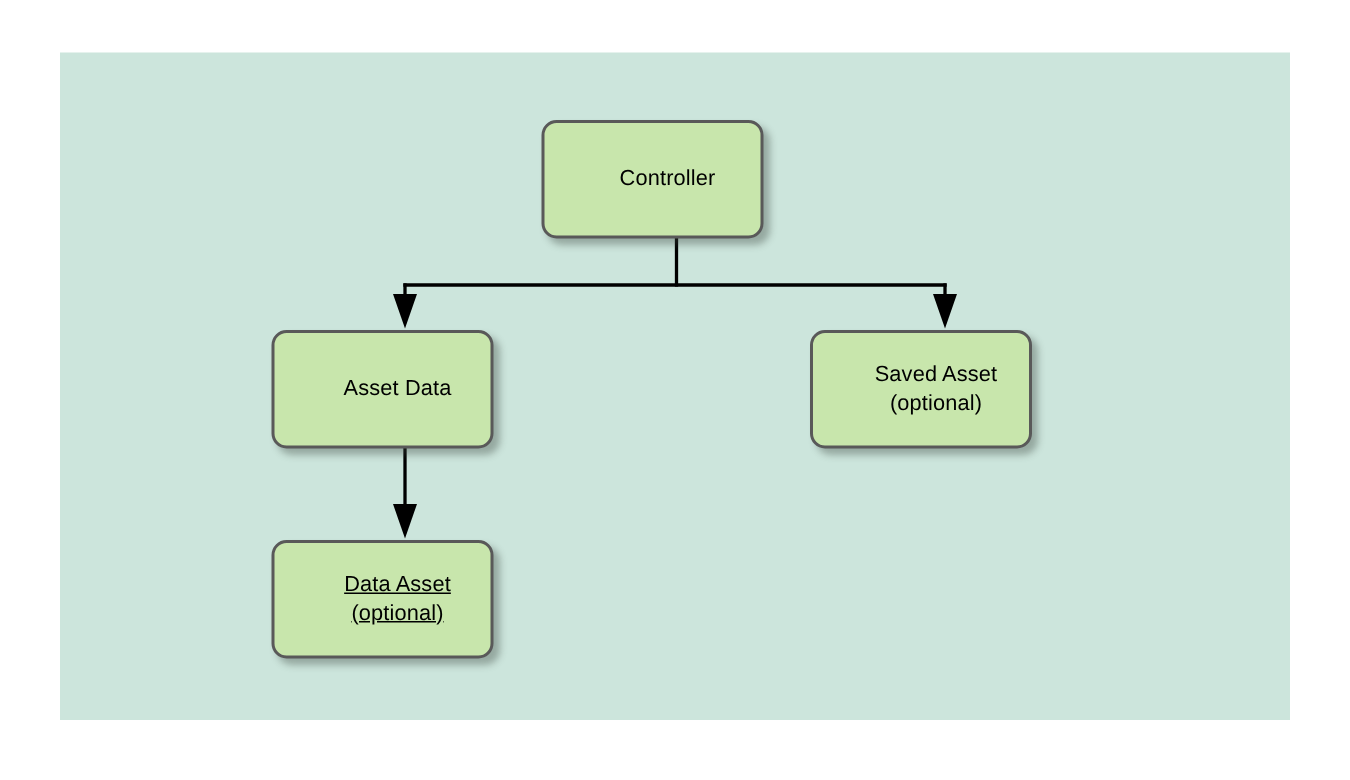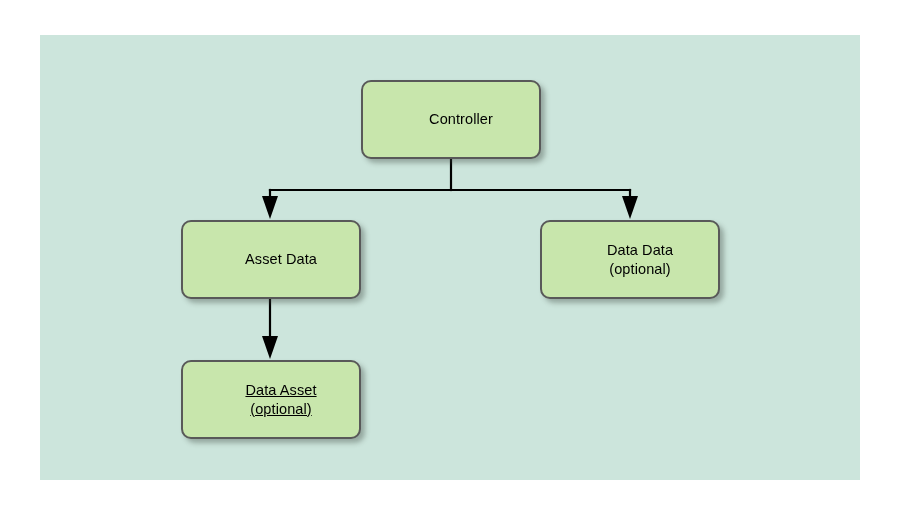--- a/index.html
+++ b/index.html
@@ -28,21 +28,21 @@
     position: absolute;
     left: 0;
     top: 0;
     width: 900px;
     height: 520px;
     pointer-events: none;
   }
   .node {
     position: absolute;
     box-sizing: border-box;
-    width: 180px;
+    width: 148px;
     height: 79px;
     background: #c8e6ac;
     border: 2px solid #595959;
     border-radius: 10px;
     box-shadow: 4px 4px 5px rgba(60, 70, 64, 0.38);
     display: flex;
     align-items: center;
     justify-content: center;
     text-align: center;
     color: #000000;
@@ -89,21 +89,21 @@
 
   <div class="node" id="node-controller">
     <span class="node-label">Controller</span>
   </div>
 
   <div class="node" id="node-static-data">
     <span class="node-label">Asset Data</span>
   </div>
 
   <div class="node" id="node-saved-data">
-    <span class="node-label">Data Data
+    <span class="node-label">Saved Asset
 (optional)</span>
   </div>
 
   <div class="node" id="node-data-asset">
     <span class="node-label">Data Asset
 (optional)</span>
   </div>
 
 </div>
 

